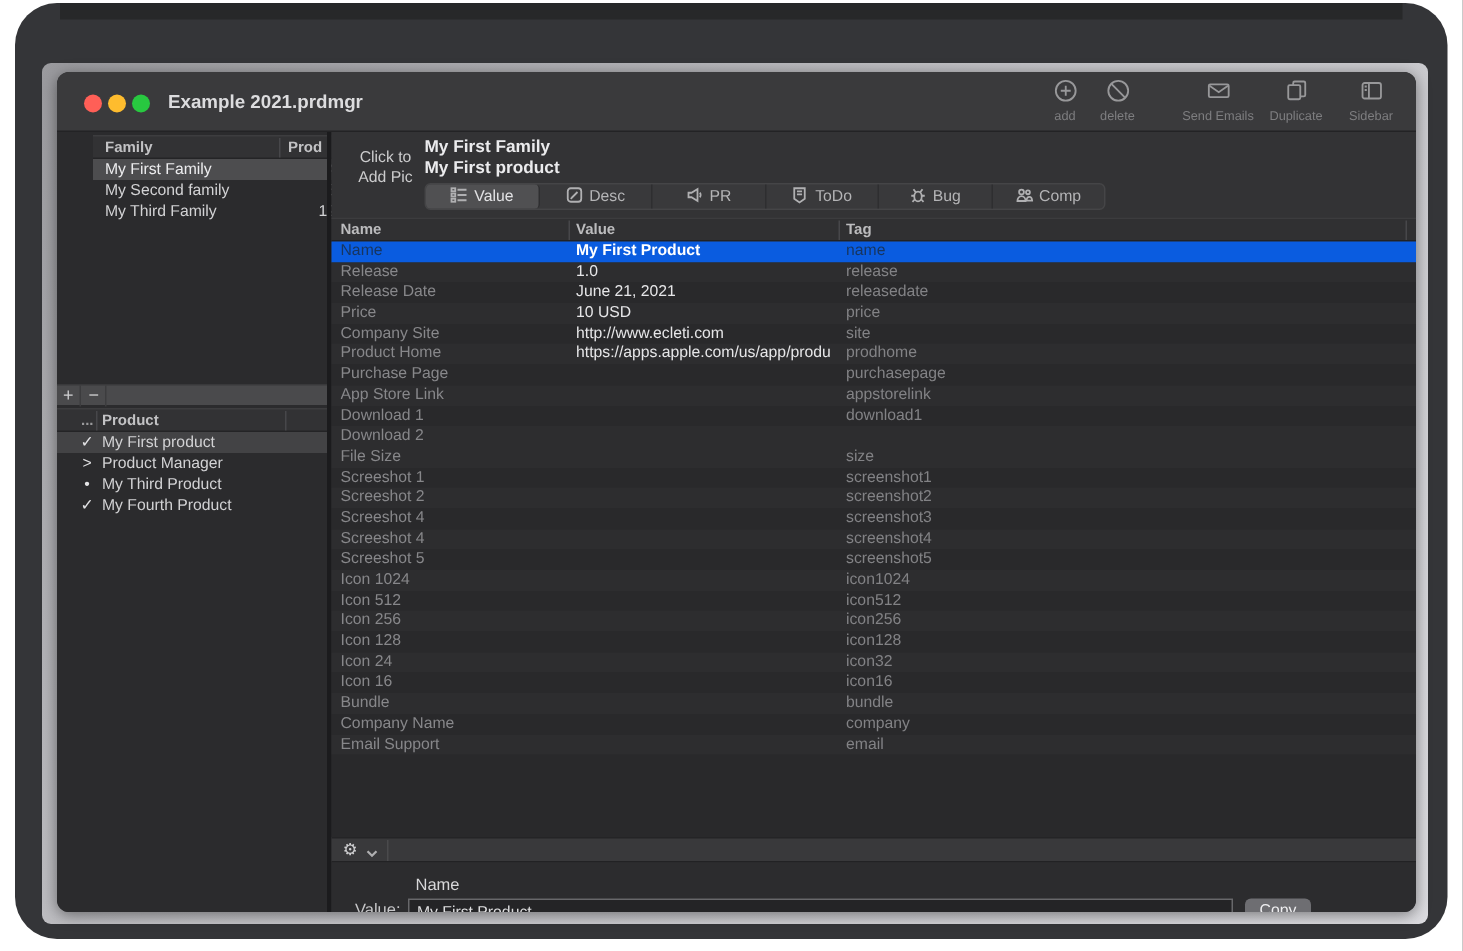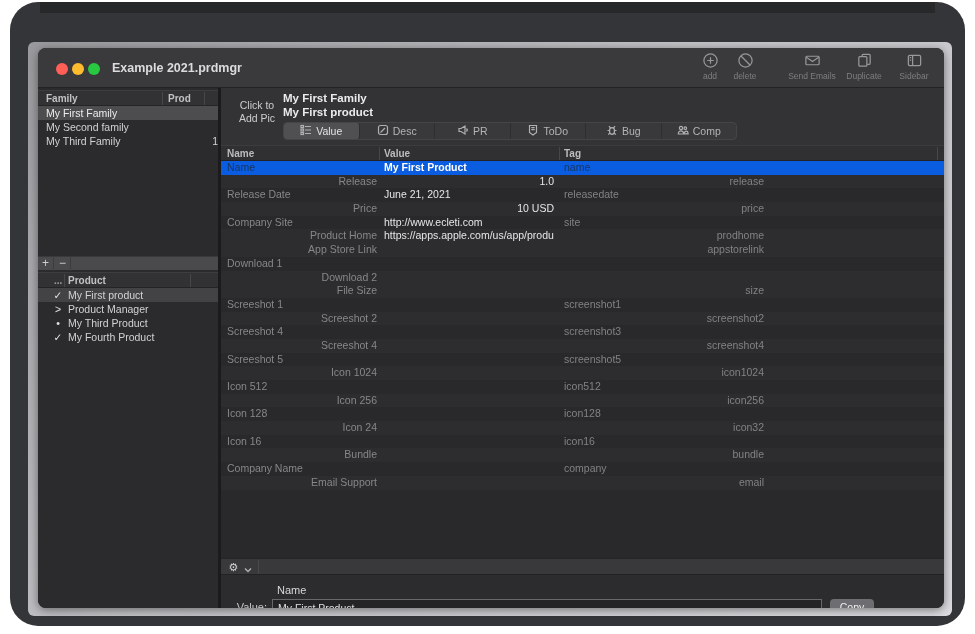--- a/index.html
+++ b/index.html
@@ -14,21 +14,21 @@
   .traffic { position:absolute; top:15px; width:12px; height:12px; border-radius:50%; }
   .t-red { left:18px; background:#ff5f57; }
   .t-yellow { left:34px; background:#febc2e; }
   .t-green { left:50px; background:#28c840; }
   .win-title { position:absolute; left:74px; top:13px; font-size:12.5px; font-weight:bold; color:#dcdcde; }
   .tb-btn { position:absolute; top:4px; width:52px; height:34px; text-align:center; color:#8e8e90; cursor:default; }
   .tb-btn svg { width:17px; height:17px; stroke:#98989a; fill:none; stroke-width:1.3; }
   .tb-btn .tb-label { display:block; font-size:8.5px; color:#7e7e80; margin-top:-2px; white-space:nowrap; }
 
   
-  .sidebar { position:absolute; left:0; top:40px; width:200px; height:520px; background:#2b2b2d; }
+  .sidebar { position:absolute; left:0; top:40px; width:200px; height:520px; background:#2b2b2d;padding-left:24px; }
   .side-divider { position:absolute; left:180px; top:40px; width:3px; height:520px; background:#1b1b1d; }
   .list-header { position:relative; height:16px; background:#323234; border-top:1px solid #3d3d3f; border-bottom:1px solid #242426; font-size:10px; font-weight:bold; color:#c2c2c4; }
   .list-header .h-cell { position:absolute; top:2px; }
   .fam-rows, .prod-rows { position:relative; }
   .row14 { position:relative; height:14px; line-height:14px; font-size:10.5px; color:#d2d2d4; }
   .row14.sel { background:#4d4d4f; color:#ececee; }
   .row14 .cell-name { position:absolute; left:8px; }
   .row14 .cell-count { position:absolute; right:14px; }
   .pm-bar { position:absolute; left:0; width:180px; height:14px; background:#4a4a4c; border-top:1px solid #39393b; color:#cfcfd1; font-size:12px; }
   .pm-bar .pm { position:absolute; top:0; width:16px; height:14px; line-height:13px; text-align:center; border-right:1px solid #3c3c3e; cursor:default; }
@@ -49,21 +49,21 @@
   .tab.sel { background:#505052; border-radius:3px; color:#e2e2e4; }
   .tab svg { width:12px; height:12px; stroke:#b0b0b2; fill:none; stroke-width:1.2; }
 
   
   .vt-header { position:absolute; left:0; top:57px; width:723px; height:16px; background:#303032; border-top:1px solid #3c3c3e; border-bottom:1px solid #222224; font-size:10px; font-weight:bold; color:#bcbcbe; }
   .vt-header .h { position:absolute; top:2px; }
   .vt-header .hdiv { position:absolute; top:1px; width:1px; height:13px; background:#47474a; }
   .vt-rows { position:absolute; left:0; top:73px; width:723px; height:357px; }
   .vrow { position:relative; height:13.7px; line-height:13.7px; font-size:10.5px; }
   .vrow.odd { background:#29292b; }
-  .vrow.even { background:#2d2d2f;text-align:right; }
+  .vrow.even { background:#2d2d2f; }
   .vrow .c-name { position:absolute; left:6px; width:150px; color:#87878a; overflow:hidden; white-space:nowrap; }
   .vrow .c-value { position:absolute; left:163px; width:170px; color:#e6e6e8; overflow:hidden; white-space:nowrap; }
   .vrow .c-tag { position:absolute; left:343px; width:200px; color:#828285; overflow:hidden; white-space:nowrap; }
   .vrow.sel { background:#0a5ce0; }
   .vrow.sel .c-name, .vrow.sel .c-tag { color:#17355f; }
   .vrow.sel .c-value { color:#ffffff; font-weight:bold; }
 
   
   .gearbar { position:absolute; left:0; top:470px; width:723px; height:17px; background:#39393b; border-top:1px solid #242426; border-bottom:1px solid #222224; }
   .gear-btn { position:absolute; left:4px; top:1px; width:17px; height:14px; text-align:center; color:#d0d0d2; font-size:11px; line-height:14px; cursor:default; }
@@ -274,28 +274,34 @@
         <div class="vrow odd">
           <span class="c-name">Company Site</span>
           <span class="c-value">http://www.ecleti.com</span>
           <span class="c-tag">site</span>
         </div>
         <div class="vrow even">
           <span class="c-name">Product Home</span>
           <span class="c-value">https://apps.apple.com/us/app/produ...</span>
           <span class="c-tag">prodhome</span>
         </div>
+        <div class="vrow odd">
+          <span class="c-name">Purchase Page</span>
+          <span class="c-value"></span>
+          <span class="c-tag">purchasepage</span>
+        </div>
         <div class="vrow even">
           <span class="c-name">App Store Link</span>
           <span class="c-value"></span>
           <span class="c-tag">appstorelink</span>
         </div>
         <div class="vrow odd">
           <span class="c-name">Download 1</span>
           <span class="c-value"></span>
+          <span class="c-tag">download1</span>
         </div>
         <div class="vrow even">
           <span class="c-name">Download 2</span>
           <span class="c-value"></span>
         </div>
         <div class="vrow even">
           <span class="c-name">File Size</span>
           <span class="c-value"></span>
           <span class="c-tag">size</span>
         </div>

